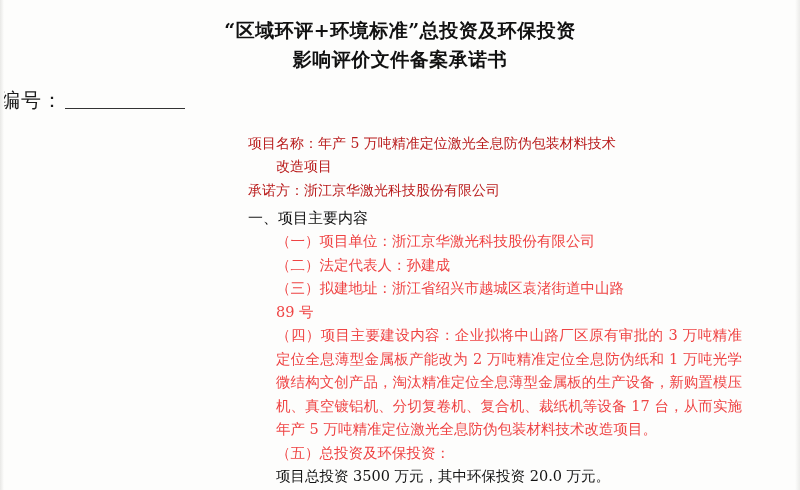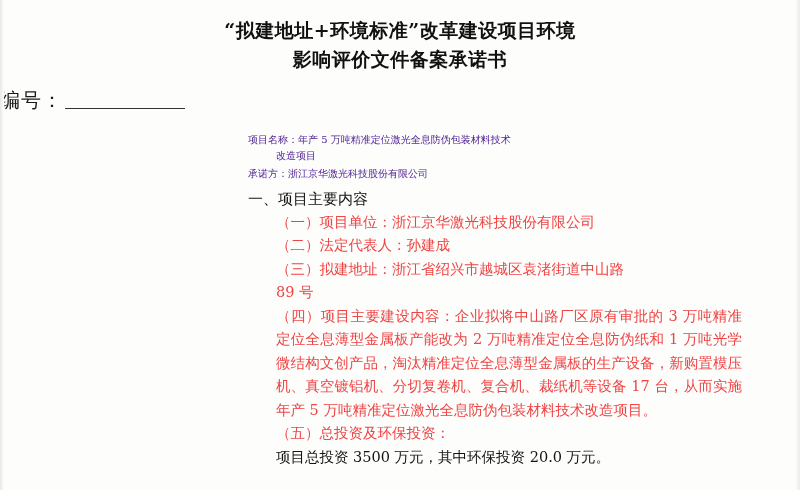--- a/index.html
+++ b/index.html
@@ -48,24 +48,24 @@
     height: 12px;
     vertical-align: -2px;
     margin-left: 2px;
   }
   .body-block {
     margin: 18px 0 0 0;
     padding: 0 58px 0 248px;
     box-sizing: border-box;
   }
   .field {
-    font-size: 10px;
+    font-size: 14px;
     line-height: 1.62;
     margin-bottom: 2px;
-    color: #4c1d95;
+    color: #b91c1c;
   }
   .field .label {
     font-weight: normal;
   }
   .field .indent2 {
     display: block;
     padding-left: 28px;
   }
   .section-head {
     font-size: 15px;
@@ -113,21 +113,21 @@
   }
 </style>
 </head>
 <body>
 
 <div class="page">
   <div class="page-edge-left"></div>
   <div class="page-edge-right"></div>
 
   <div class="doc-title">
-    <span class="line">“拟建地址+环境标准”改革建设项目环境</span>
+    <span class="line">“区域环评+环境标准”总投资及环保投资</span>
     <span class="line">影响评价文件备案承诺书</span>
   </div>
 
   <div class="code-row">
     <span>编号：</span><span class="code-underline"></span>
   </div>
 
   <div class="body-block">
 
     <div class="field para-justify">

